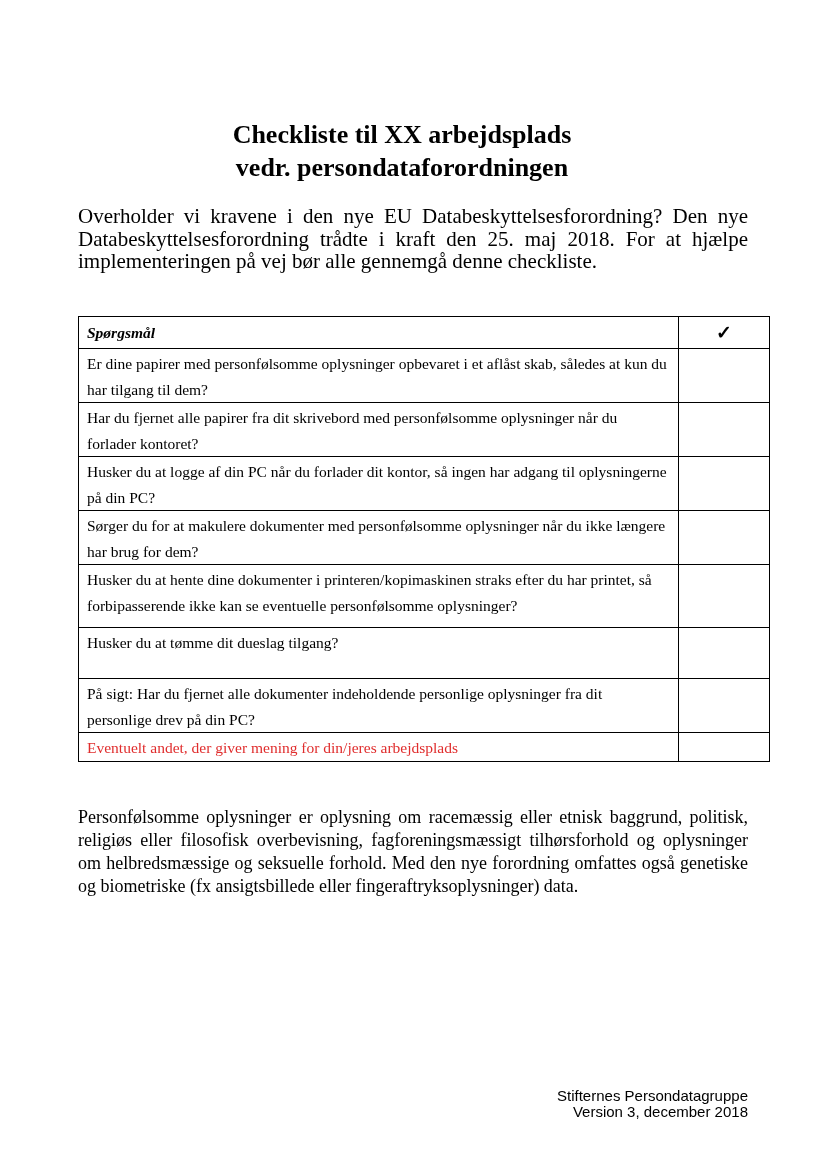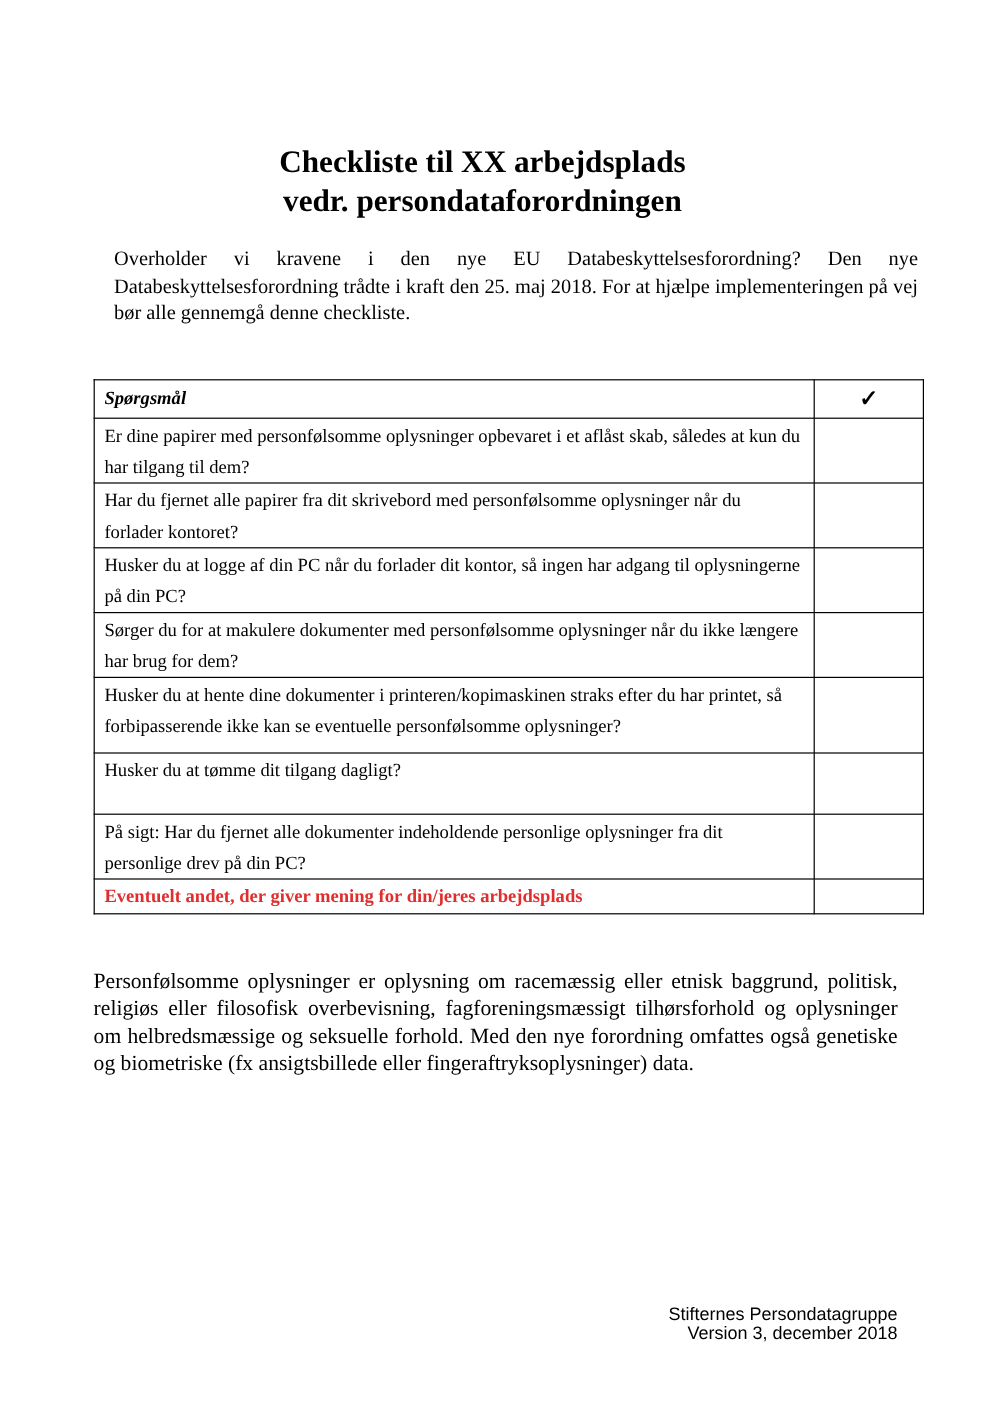--- a/index.html
+++ b/index.html
@@ -26,24 +26,23 @@
     text-align:center;
     font-size:26px;
     font-weight:bold;
     line-height:33px;
   }
   .intro{
     position:absolute;
     top:205px;
     left:78px;
     width:670px;
-    font-size:17px;
+    font-size:21px;
     line-height:22.5px;
     text-align:justify;
-    margin-left:17px;
   }
   table.checklist{
     position:absolute;
     top:316px;
     left:78px;
     width:691px;
     border-collapse:collapse;
     table-layout:fixed;
   }
   table.checklist td{
@@ -53,21 +52,21 @@
     line-height:25.5px;
     padding:2px 8px 0 8px;
   }
   td.q-col{width:600px;text-align:left;}
   td.c-col{width:91px;text-align:center;}
   tr.h-row{height:32px;padding-left:36px;}
   tr.h-row td.q-col{font-weight:bold;font-style:italic;line-height:27px;}
   tr.h-row td.c-col{font-size:19px;font-weight:bold;line-height:27px;}
   tr.r-2l{height:51px;}
   tr.r-3l{height:63px;}
-  tr.r-1l{height:16px;font-weight:bold;}
+  tr.r-1l{height:16px;}
   tr.red-row td.q-col{color:var(--accent-red);}
   .info{
     position:absolute;
     top:806px;
     left:78px;
     width:670px;
     font-size:18px;
     line-height:23px;
     text-align:justify;
   }
@@ -113,21 +112,21 @@
       </tr>
       <tr class="r-2l">
         <td class="q-col">Sørger du for at makulere dokumenter med personfølsomme oplysninger når du ikke længere har brug for dem?</td>
         <td class="c-col"></td>
       </tr>
       <tr class="r-3l">
         <td class="q-col">Husker du at hente dine dokumenter i printeren/kopimaskinen straks efter du har printet, så forbipasserende ikke kan se eventuelle personfølsomme oplysninger?</td>
         <td class="c-col"></td>
       </tr>
       <tr class="r-2l">
-        <td class="q-col">Husker du at tømme dit tilgang dagligt?</td>
+        <td class="q-col">Husker du at tømme dit dueslag tilgang?</td>
         <td class="c-col"></td>
       </tr>
       <tr class="r-2l">
         <td class="q-col">På sigt: Har du fjernet alle dokumenter indeholdende personlige oplysninger fra dit personlige drev på din PC?</td>
         <td class="c-col"></td>
       </tr>
       <tr class="r-1l red-row">
         <td class="q-col">Eventuelt andet, der giver mening for din/jeres arbejdsplads</td>
         <td class="c-col"></td>
       </tr>

